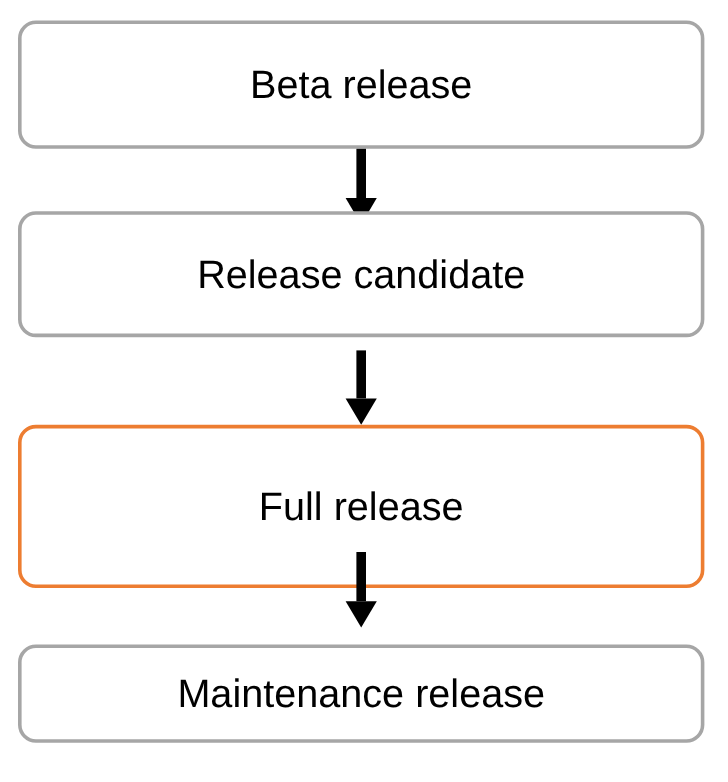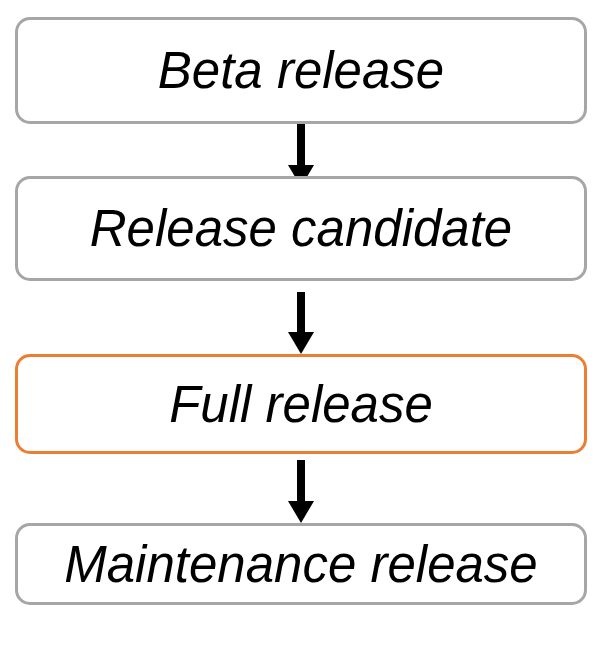--- a/index.html
+++ b/index.html
@@ -24,30 +24,29 @@
     border: 3px solid var(--node-border, #A6A6A6);
     border-radius: 15px;
     display: flex;
     align-items: center;
     justify-content: center;
   }
   .node[data-variant="accent"] {
     border-color: var(--accent-border, #ED7D31);
   }
   .node-label {
-    font-size: 51px;
+    font-size: 33px;
     color: var(--text, #000000);
     white-space: nowrap;
     letter-spacing: 0px;
-    font-style: italic;
   }
   .n1 { top: 17px;  height: 107px; }
   .n2 { top: 176px; height: 105px; }
-  .n3 { top: 354px; height: 100px; }
-  .n4 { top: 523px; height: 82px; }
+  .n3 { top: 354px; height: 136px; }
+  .n4 { top: 537px; height: 82px; }
 
   .arrow {
     position: absolute;
     left: 288px;
     width: 26px;
     display: flex;
     flex-direction: column;
     align-items: center;
   }
   .arrow .shaft {

